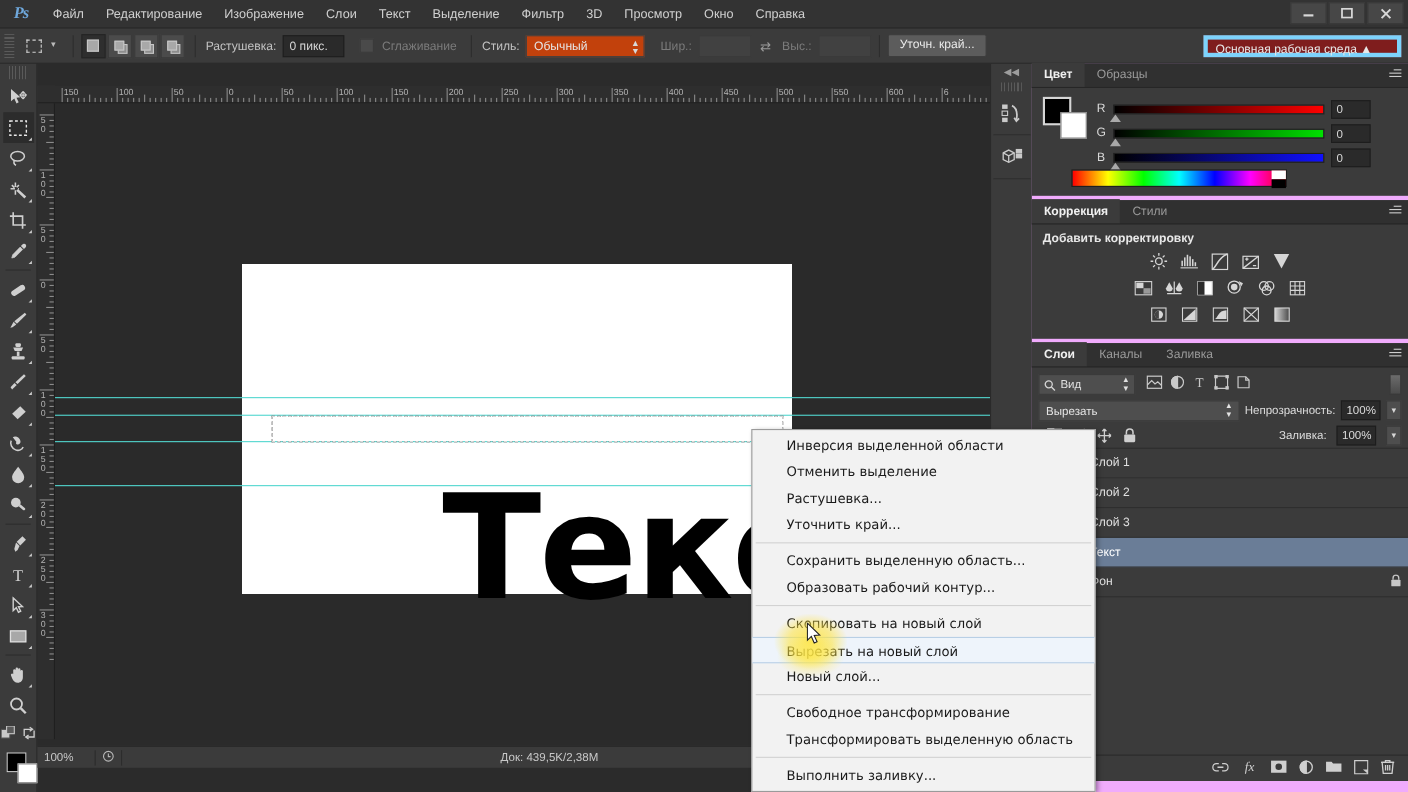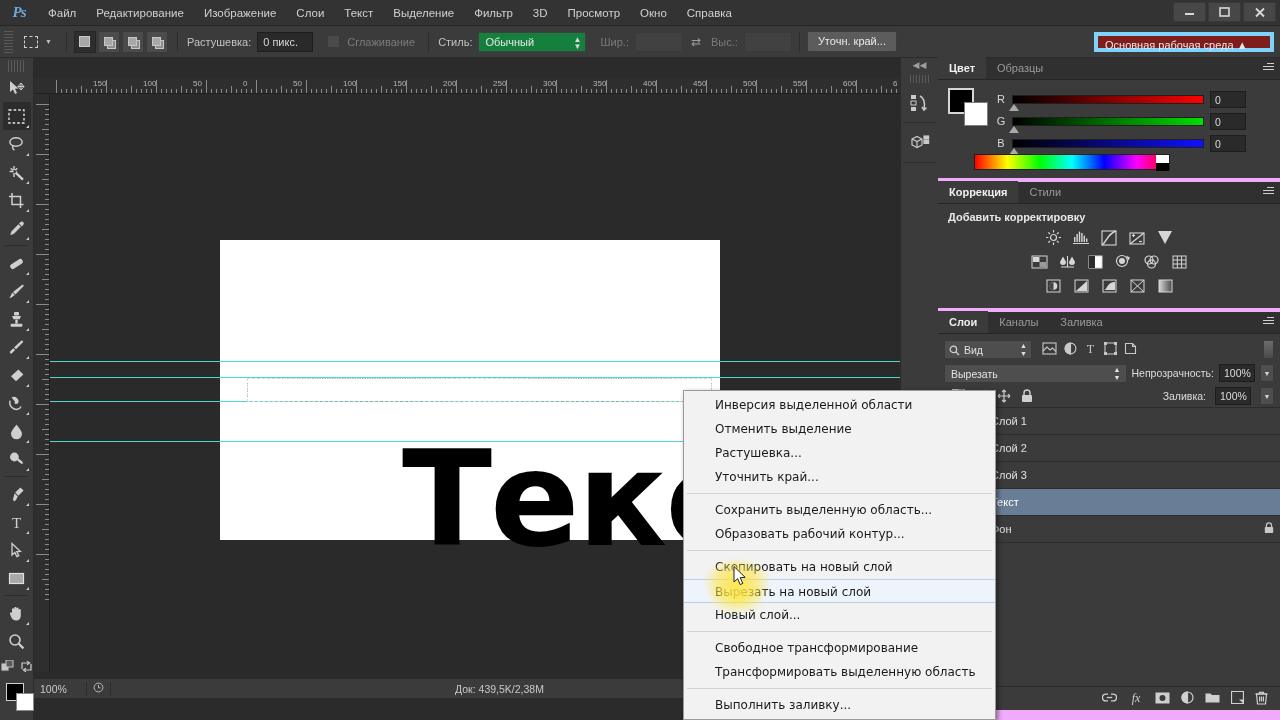--- a/index.html
+++ b/index.html
@@ -63,21 +63,21 @@
   .opt-label.dim { color:#7b7b7b; }
   .opt-input {
     background:#2a2a2a; border:1px solid #1e1e1e; color:#d6d6d6;
     height:20px; line-height:19px; padding:0 5px; font-size:11px;
   }
   .opt-input.dis { background:#414141; border-color:#3a3a3a; color:#6e6e6e;}
   .chk {
     width:13px;height:13px;background:#4a4a4a;border:1px solid #3a3a3a;margin-right:5px;
   }
   .opt-select {
-    position:relative; background:#15803d; border:1px solid #404040;
+    position:relative; background:#c2410c; border:1px solid #404040;
     height:20px; line-height:19px; color:#e6e6e6; padding:0 18px 0 6px;
     font-size:11px; min-width:108px;
   }
   .opt-select .arrows { position:absolute; right:4px; top:3px; font-size:8px; line-height:7px; color:#d8d8d8;}
   .refine-btn {
     height:21px; line-height:19px; padding:0 10px; background:#5c5c5c;
     border:1px solid #3d3d3d; border-radius:2px; color:#eaeaea; font-size:11px;
   }
   .ws-select {
     position:relative; background:#7f1d1d; border:4px solid #7dd3fc;
@@ -125,21 +125,21 @@
 
   
   .ruler-h {
     position:absolute; left:34px; top:78px; width:866px; height:16px;
     background:#2e2e2e; border-bottom:1px solid #1f1f1f; overflow:hidden;
   }
   .ruler-v {
     position:absolute; left:34px; top:94px; width:16px; height:578px;
     background:#2e2e2e; border-right:1px solid #1f1f1f; overflow:hidden;
   }
-  .rl { position:absolute; color:#b4b4b4; font-size:8px;margin-left:35px; }
+  .rl { position:absolute; color:#b4b4b4; font-size:8px; }
   .tick { position:absolute; background:#8a8a8a; }
   .corner { position:absolute; left:34px; top:78px; width:16px;height:16px;
             background:#3b3b3b; }
 
   .canvas-area {
     position:absolute; left:50px; top:94px; width:850px; height:578px;
     background:#2a2a2a; overflow:hidden;
   }
   .artboard {
     position:absolute; left:170px; top:146px; width:500px; height:300px;

